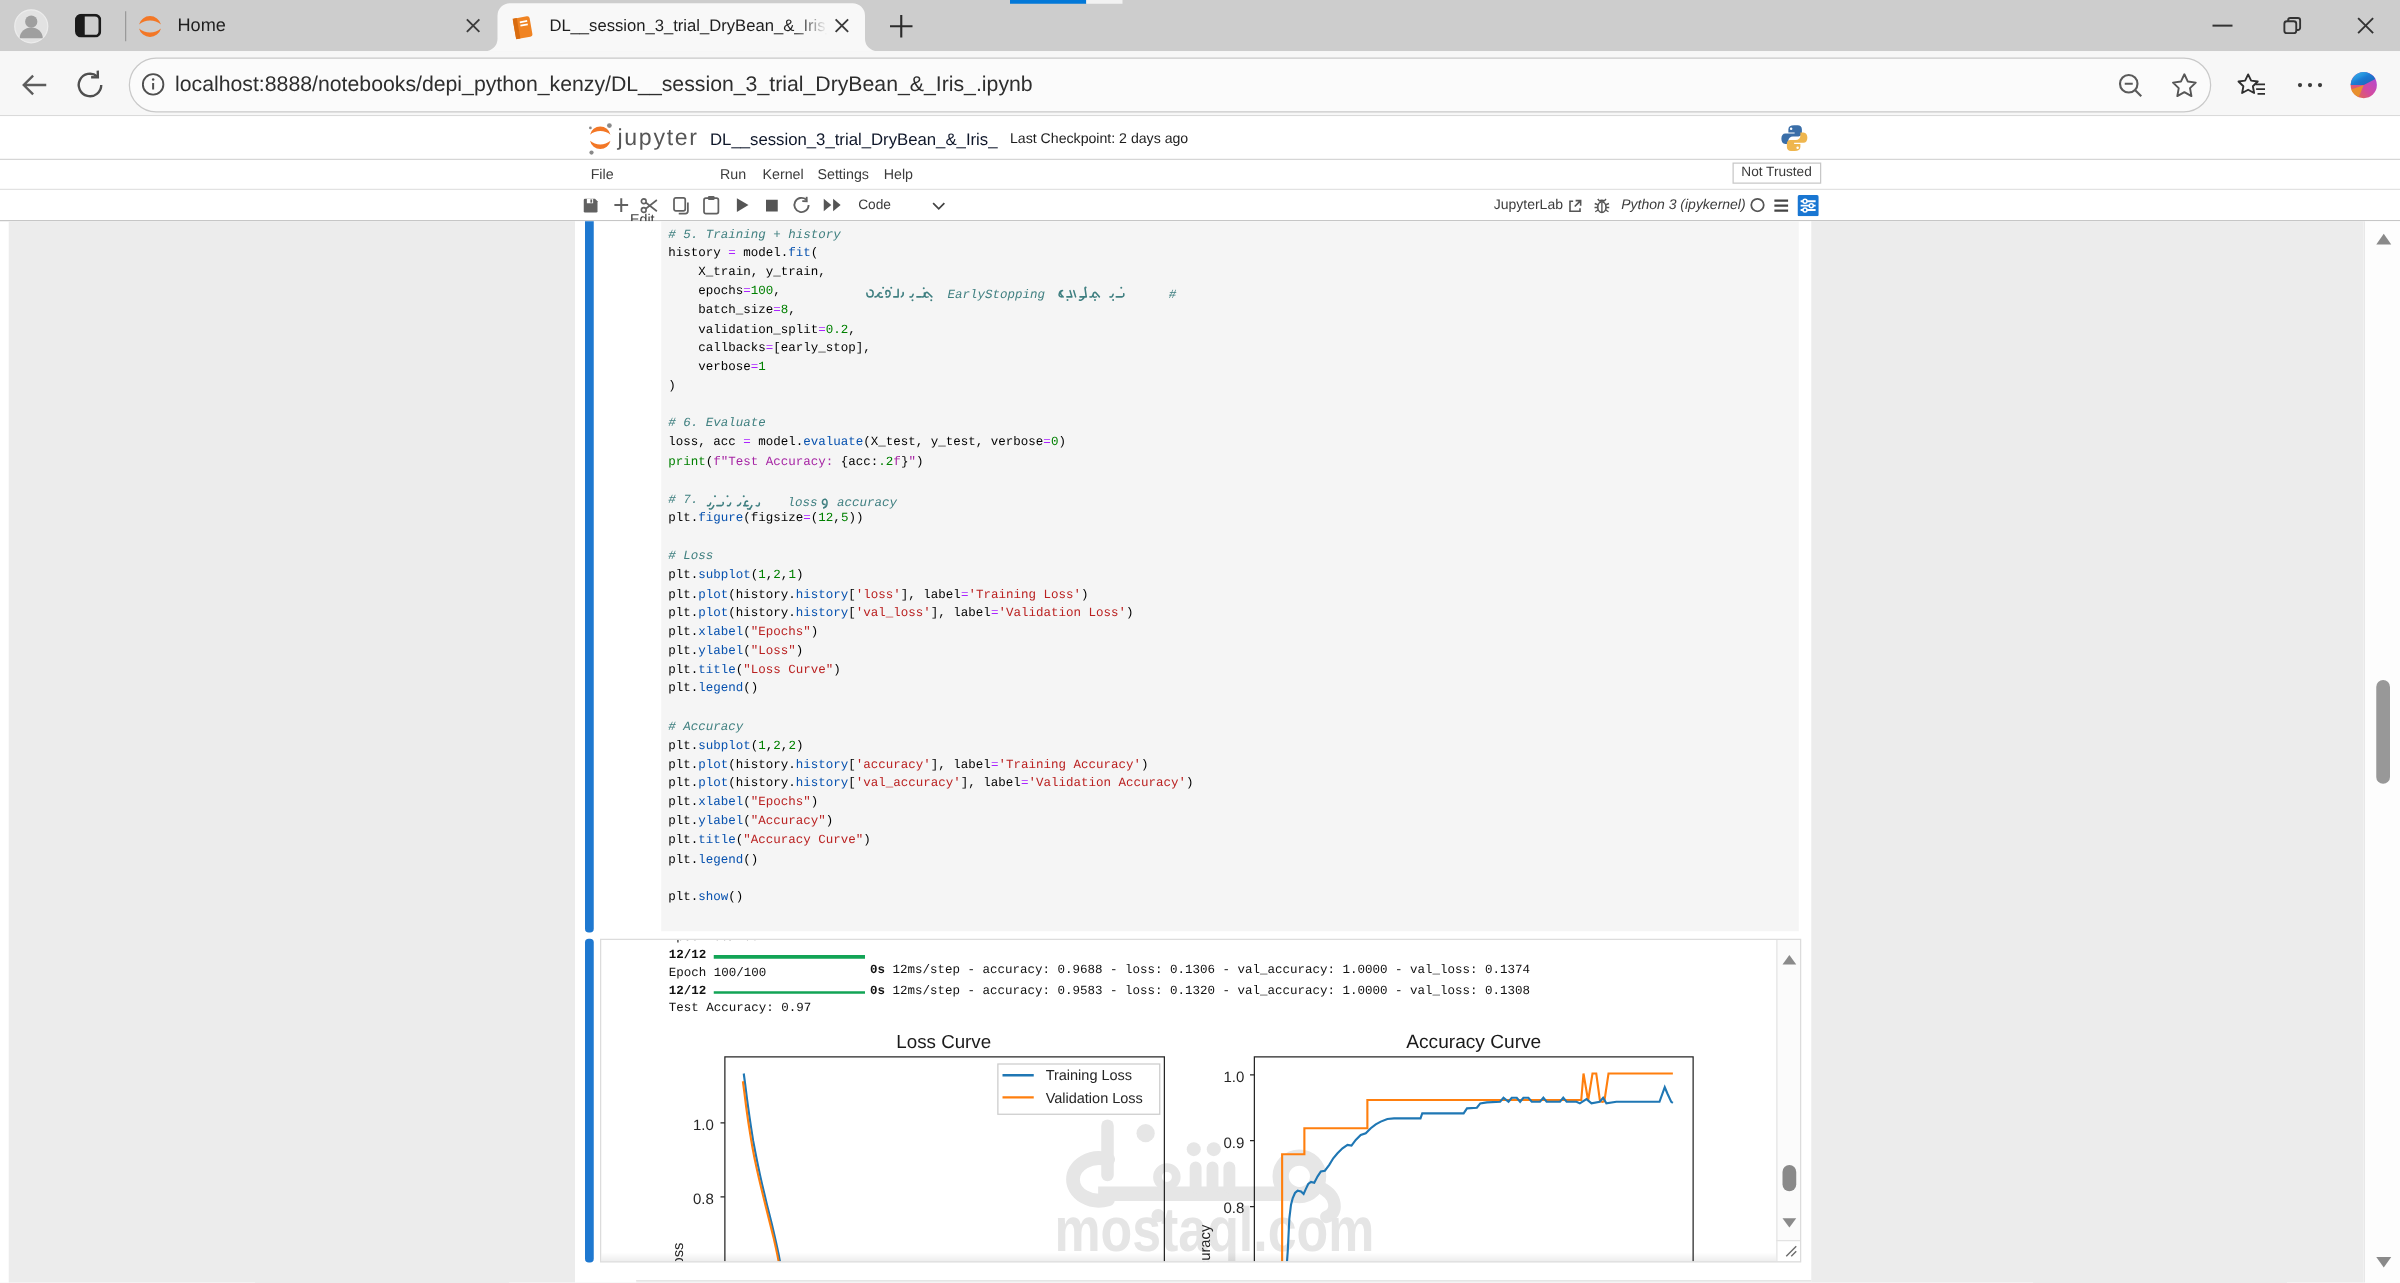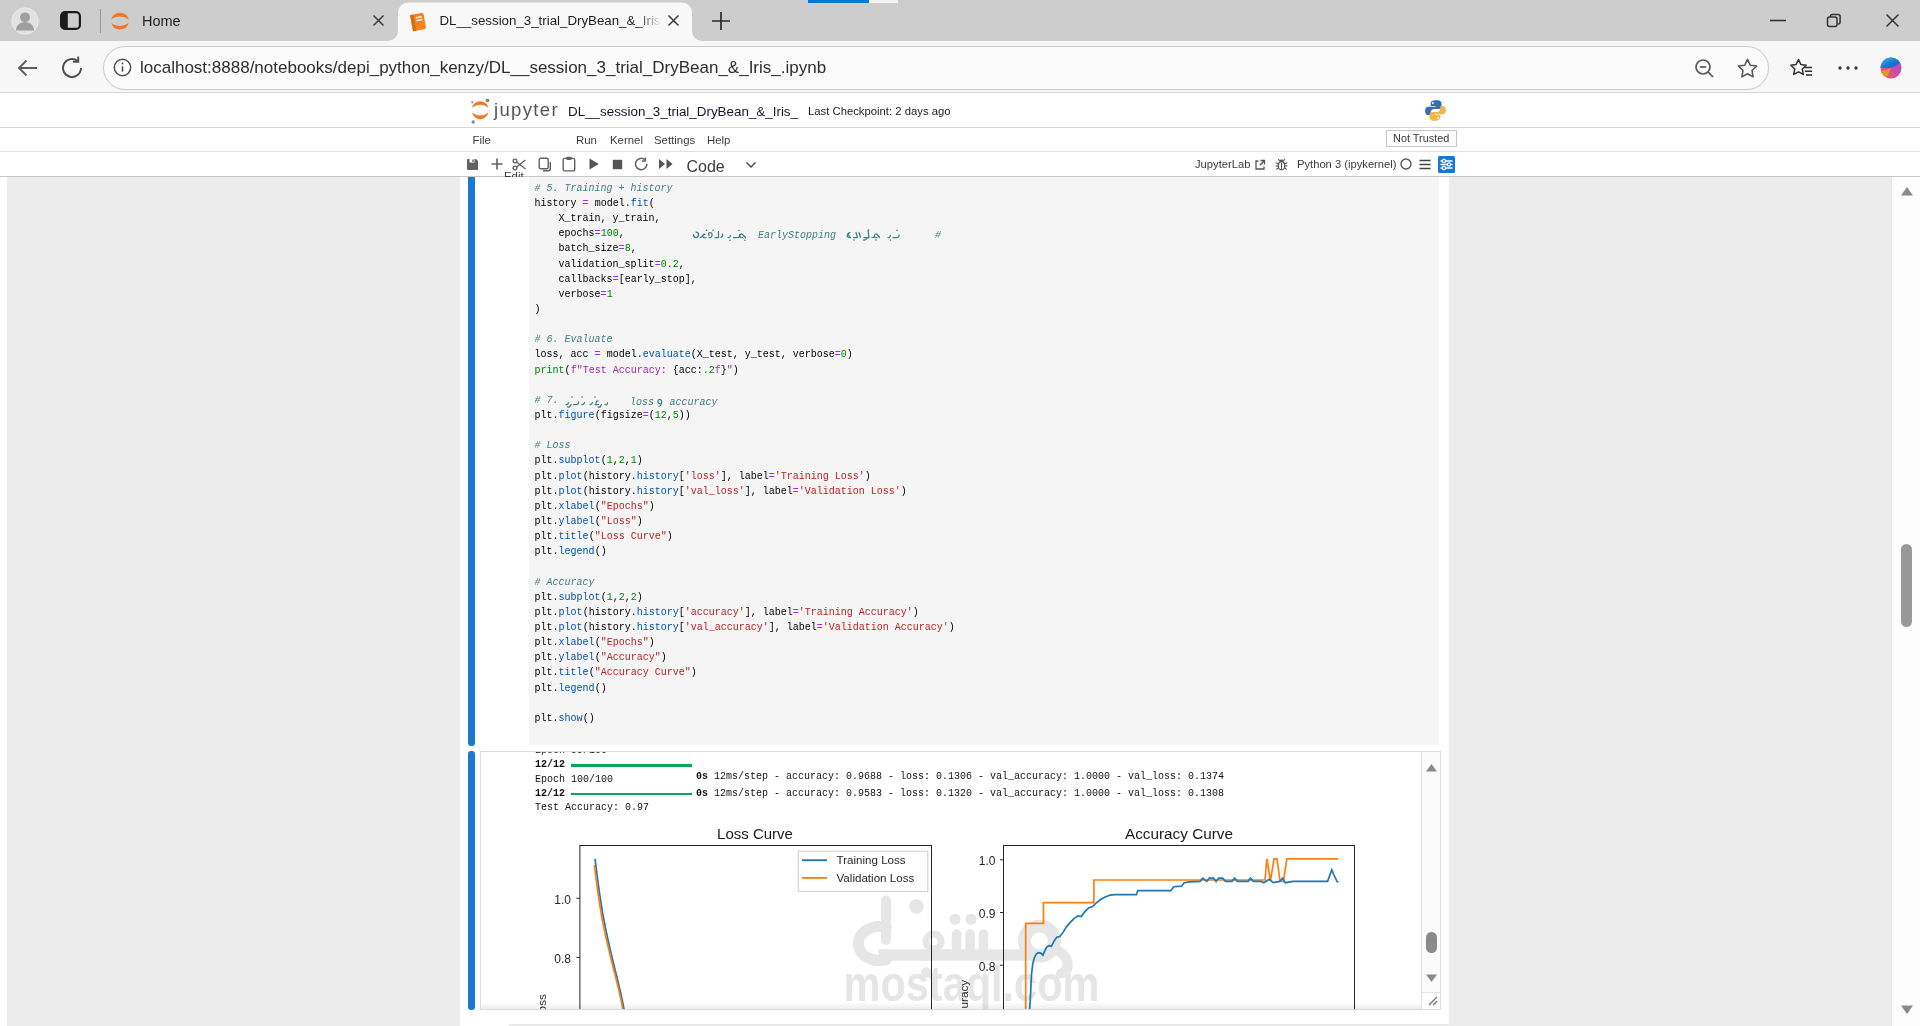--- a/index.html
+++ b/index.html
@@ -195,35 +195,35 @@
  <rect x="0.8" y="0.8" width="9.4" height="9.4" fill="#555"></rect>
 </svg>
 <svg class="abs" style="left:634px;top:157px;" width="15" height="14" viewBox="0 0 15 14">
  <path d="M12.9 7 a5.7 5.7 0 1 1 -2 -4.35" fill="none" stroke="#616161" stroke-width="1.5"></path>
  <path d="M11.3 0.4 L11.4 4 L7.8 3.9" fill="none" stroke="#616161" stroke-width="1.5"></path>
 </svg>
 <svg class="abs" style="left:658px;top:158px;" width="16" height="12" viewBox="0 0 16 12">
  <path d="M1 1 L7 6 L1 11 Z" fill="#555"></path>
  <path d="M8.5 1 L14.5 6 L8.5 11 Z" fill="#555"></path>
 </svg>
-<div class="abs" style="left:686.5px;top:158px;font-size:16px;color:#3c3c3c;">Code</div>
+<div class="abs" style="left:686.5px;top:158px;font-size:11px;color:#3c3c3c;">Code</div>
 <svg class="abs" style="left:745px;top:161px;" width="12" height="8" viewBox="0 0 12 8">
  <path d="M1.5 1.5 L6 6 L10.5 1.5" fill="none" stroke="#444" stroke-width="1.4"></path>
 </svg>
 <div class="abs" style="left:1195px;top:158px;font-size:11.2px;color:#3c3c3c;">JupyterLab</div>
 <svg class="abs" style="left:1253.5px;top:158.5px;" width="12" height="12" viewBox="0 0 12 12">
  <path d="M4.5 2 H2 V10 H10 V7.5" fill="none" stroke="#555" stroke-width="1.3"></path>
  <path d="M6.5 1.5 H10.5 V5.5 M10.3 1.7 L5.8 6.2" fill="none" stroke="#555" stroke-width="1.3"></path>
 </svg>
 <svg class="abs" style="left:1275px;top:157px;" width="13" height="14" viewBox="0 0 13 14">
  <ellipse cx="6.5" cy="8.7" rx="3.3" ry="4.2" fill="none" stroke="#555" stroke-width="1.3"></ellipse>
  <path d="M4.6 4.2 a2.4 2.4 0 0 1 3.8 0" fill="none" stroke="#555" stroke-width="1.3"></path>
  <path d="M4.6 3.8 L3.2 2.2 M8.4 3.8 L9.8 2.2 M3.2 6.8 L0.8 5.8 M3.2 9 H0.6 M3.4 11 L1.2 12.4 M9.8 6.8 L12.2 5.8 M9.8 9 H12.4 M9.6 11 L11.8 12.4 M6.5 5.4 V12.6" fill="none" stroke="#555" stroke-width="1.1"></path>
 </svg>
-<div class="abs" style="left:1297px;top:158px;font-size:11.2px;color:#3c3c3c;">Python 3 (ipykernel)</div>
+<div class="abs" style="left:1297px;top:158px;font-size:11.2px;color:#3c3c3c;font-style:italic;">Python 3 (ipykernel)</div>
 <svg class="abs" style="left:1400px;top:158px;" width="12" height="12" viewBox="0 0 12 12">
  <circle cx="6" cy="6" r="5" fill="none" stroke="#555" stroke-width="1.4"></circle>
 </svg>
 <svg class="abs" style="left:1419px;top:159px;" width="12" height="11" viewBox="0 0 12 11">
  <path d="M0.5 1.5 H11.5 M0.5 5.5 H11.5 M0.5 9.5 H11.5" stroke="#444" stroke-width="1.7"></path>
 </svg>
 <svg class="abs" style="left:1438px;top:156px;" width="17" height="17" viewBox="0 0 17 17">
  <rect x="0" y="0" width="17" height="17" rx="1.5" fill="#1976d2"></rect>
  <path d="M2.5 5 H14.5 M2.5 8.5 H14.5 M2.5 12 H14.5" stroke="#fff" stroke-width="1.5"></path>
  <circle cx="6" cy="5" r="1.6" fill="#1976d2" stroke="#fff" stroke-width="1.2"></circle>

